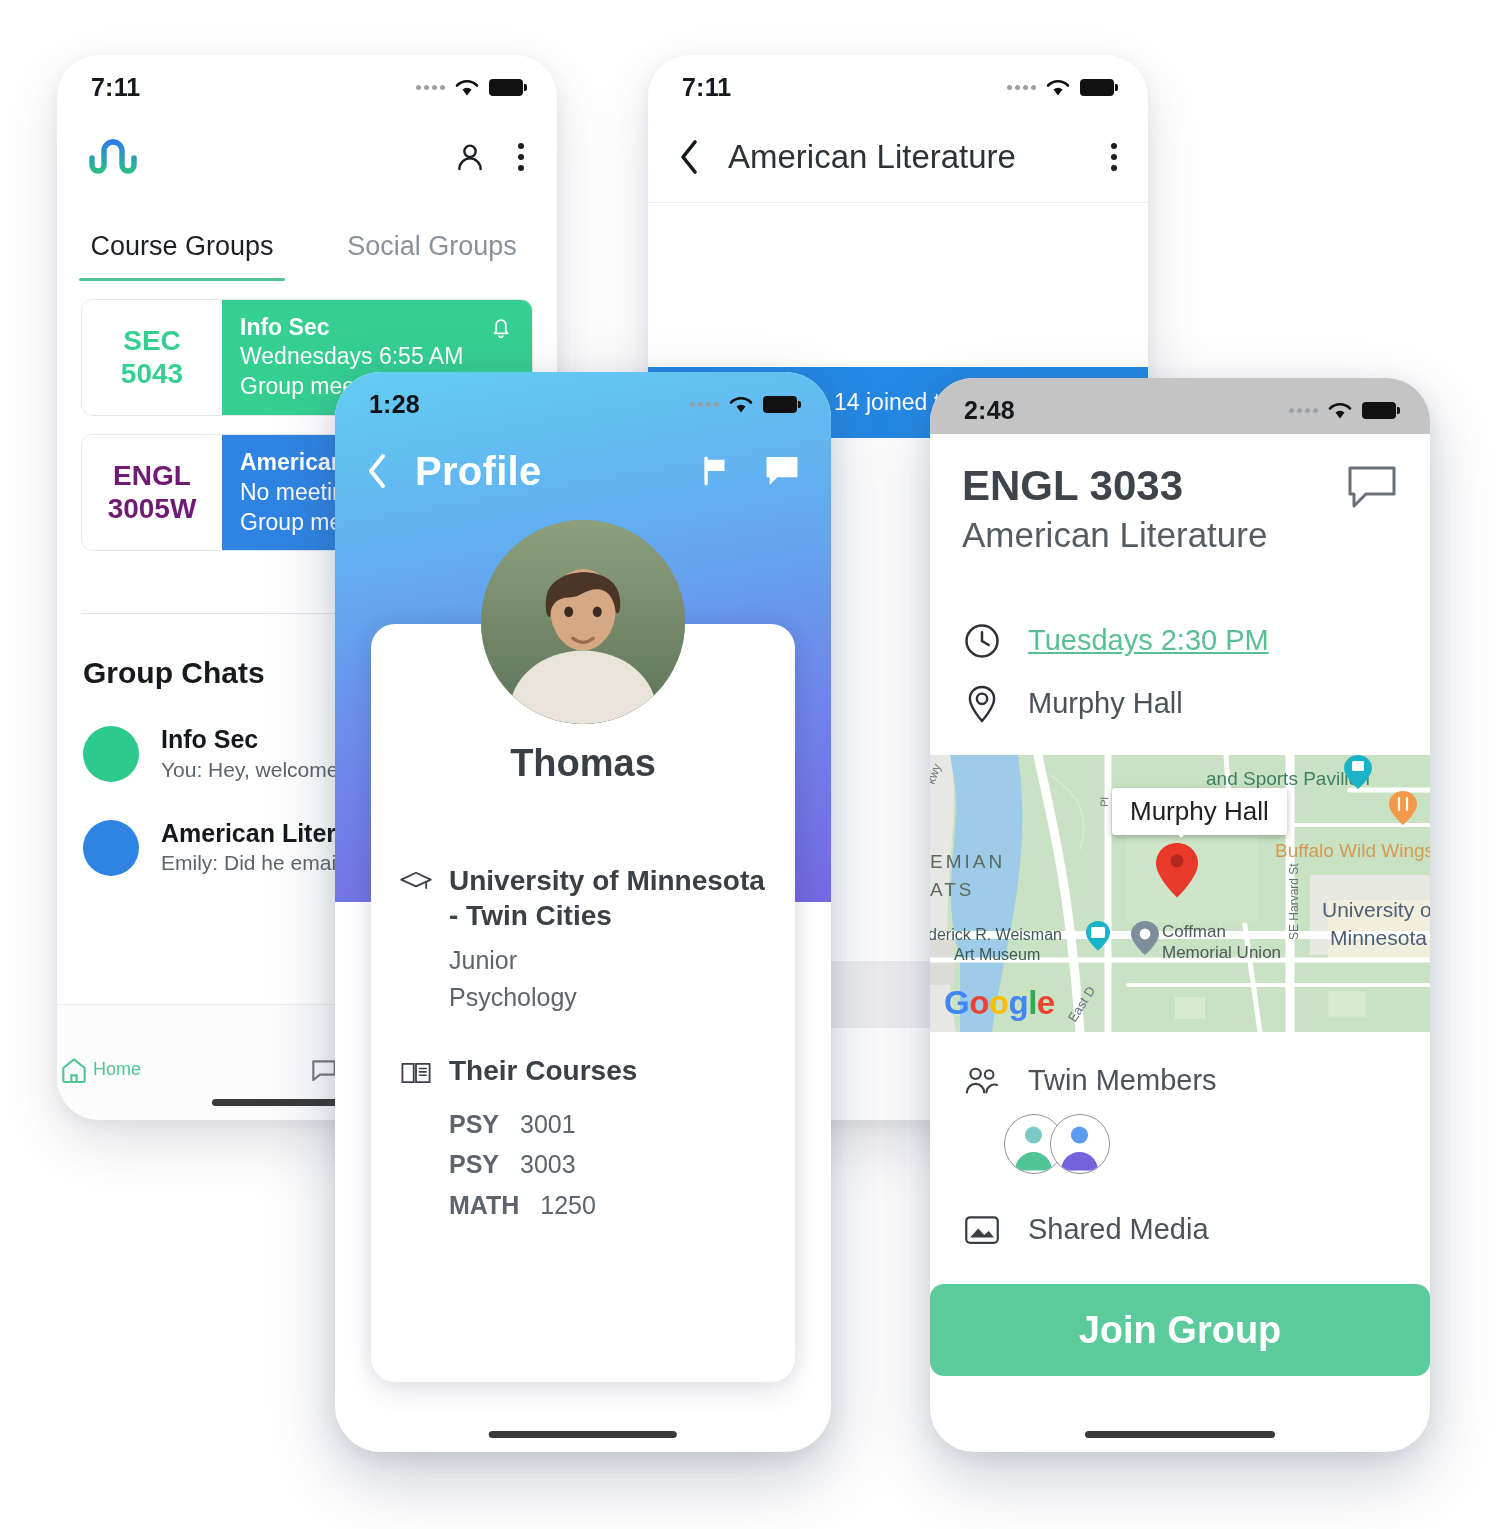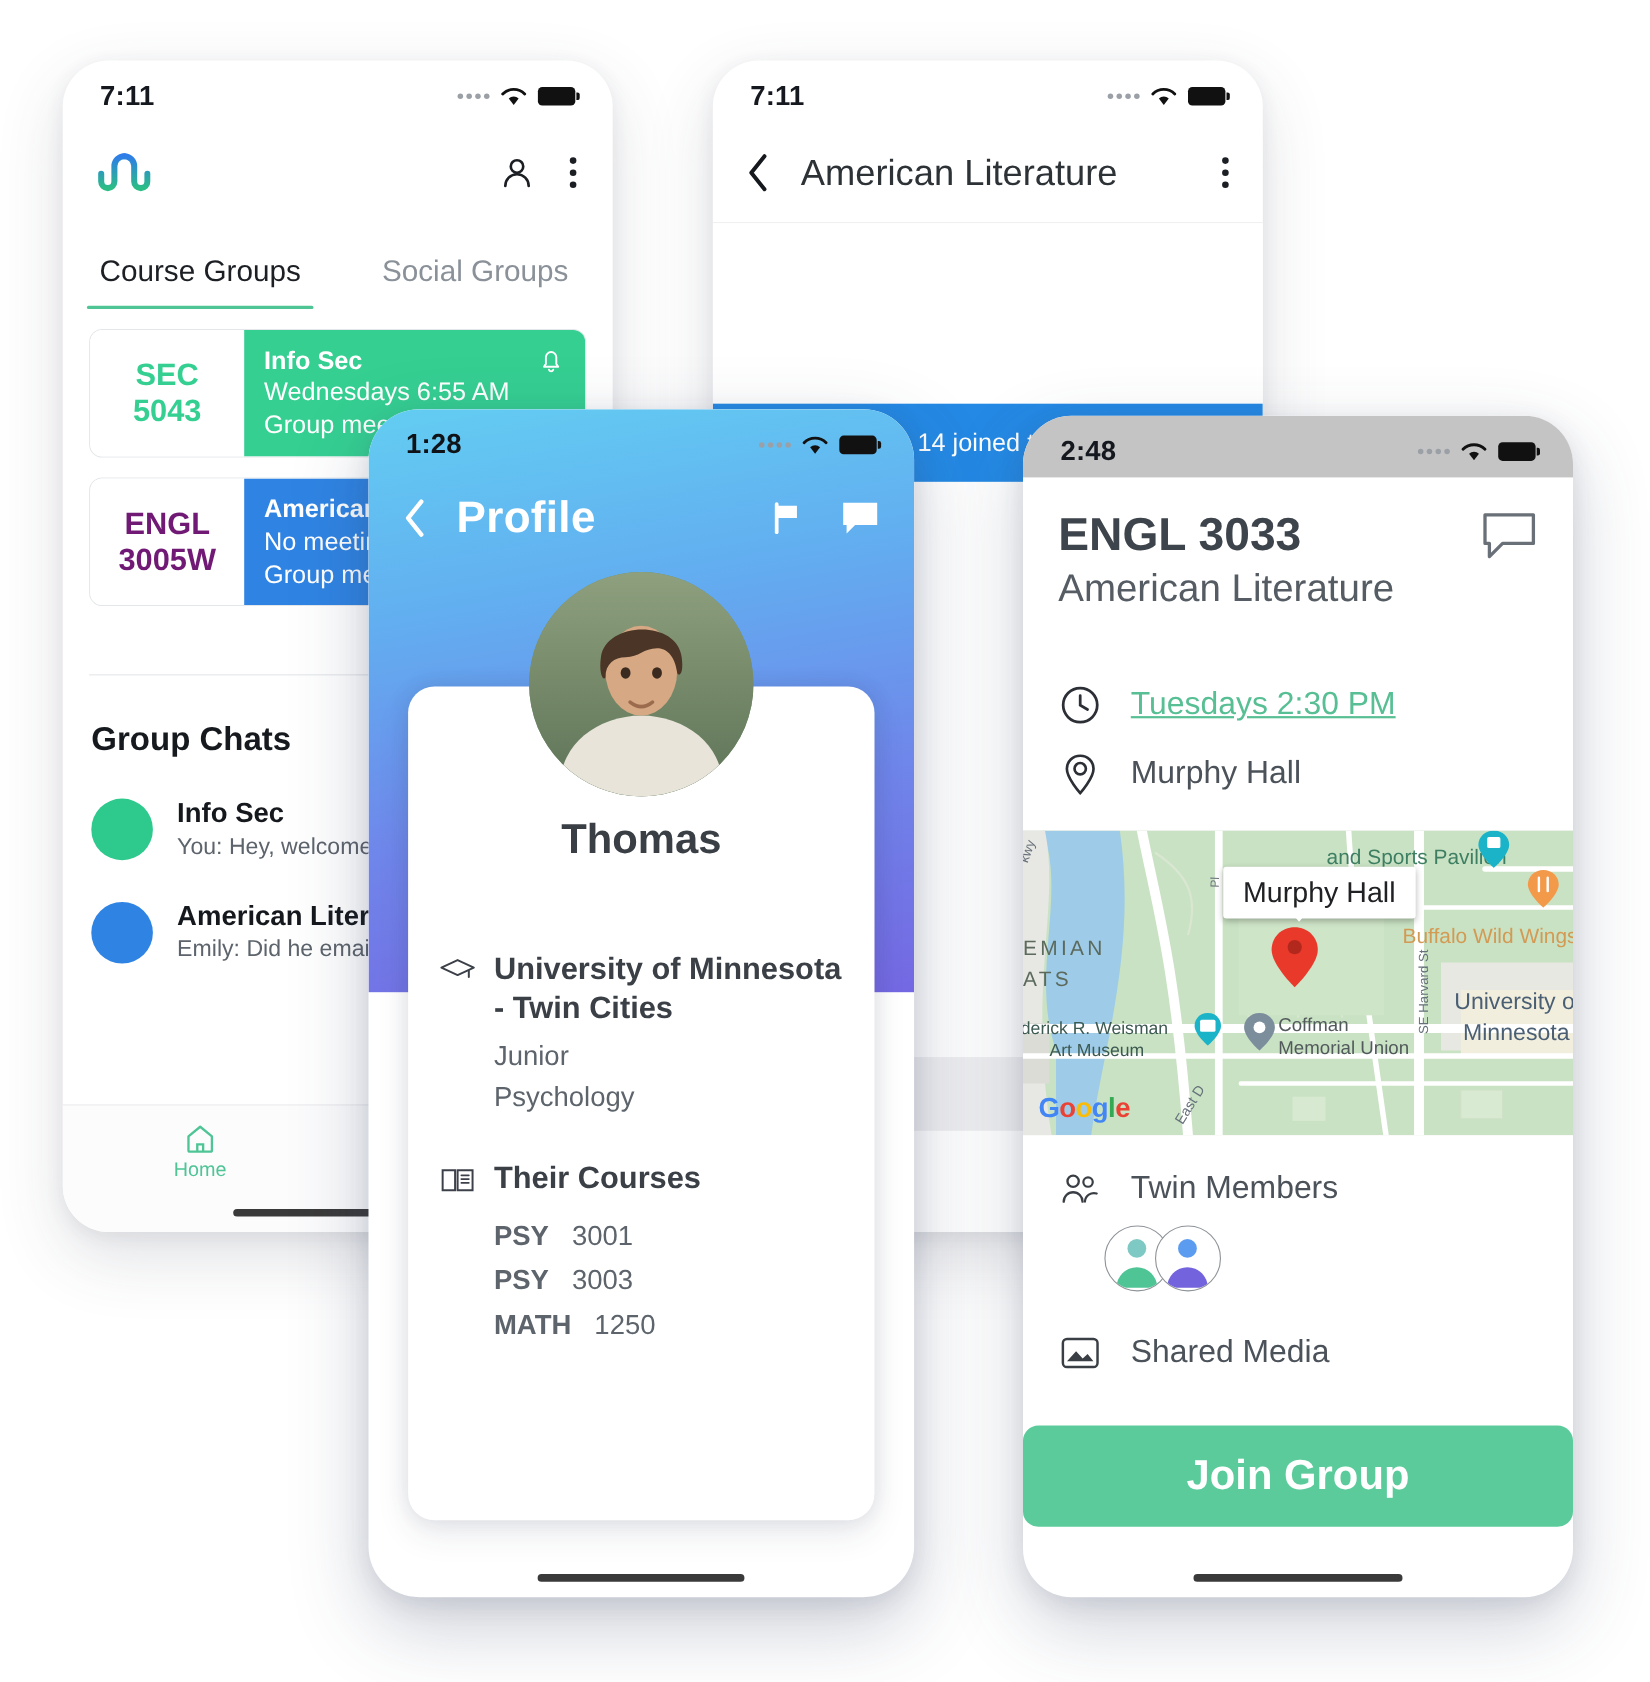--- a/index.html
+++ b/index.html
@@ -61,21 +61,21 @@
 
   .divider { height:1px; background:#e3e6e9; margin:62px 24px 0 24px; }
   .gc-head { font-size:30px; font-weight:700; color:#16191d; margin:42px 0 0 26px; }
   .gc-item { display:flex; align-items:center; gap:22px; margin:34px 0 0 26px; }
   .gc-dot { width:56px; height:56px; border-radius:50%; flex:0 0 auto; }
   .gc-name { font-size:25px; font-weight:700; color:#15181d; line-height:1.25; white-space:nowrap; }
   .gc-prev { font-size:21px; color:#5d646c; line-height:1.35; white-space:nowrap; }
 
   .tabbar { position:absolute; left:0; right:0; bottom:0; height:116px; background:#fcfcfd;
             border-top:1px solid #ececee; display:flex; padding-top:14px; }
-  .tabbtn { width:50%; display:flex; flex-direction:column; align-items:center; gap:2px; }
+  .tabbtn { width:50%; display:flex; flex-direction:row; align-items:center; gap:2px; }
   .tabbtn span { font-size:18px; color:#737a81; }
   .tabbtn.active span { color:#4fc596; }
 
   
   #phone-chat { left:648px; top:55px; width:500px; height:1065px; }
   .chat-appbar { height:92px; display:flex; align-items:center; gap:26px; padding:0 30px;
                  border-bottom:1px solid #ededee; }
   .chat-title { font-size:33px; color:#2d3237; flex:1; }
   .chat-body { position:relative; height:calc(100% - 148px); background:#fff; }
   .sys-banner { position:absolute; left:0; right:0; top:164px; background:#2489e4; color:#fff;
@@ -129,21 +129,21 @@
   .map { position:relative; margin:30px 0 0 0; height:277px; overflow:hidden; background:#e8ebe6; }
   .gp-row2 { display:flex; align-items:center; gap:26px; padding:0 32px; margin-top:32px; }
   .gp-label { font-size:29px; color:#4c5259; }
   .avatars { display:flex; margin:16px 0 0 74px; }
   .av { width:60px; height:60px; border-radius:50%; background:#fff; border:1.5px solid #8e9398;
         overflow:hidden; position:relative; }
   .av+.av { margin-left:-14px; }
   .join { position:absolute; left:0; right:0; bottom:64px; height:92px; background:#5ccb9b;
           border-radius:14px; display:flex; align-items:center; justify-content:center;
           color:#fff; font-size:38px; font-weight:700; }
-  .join-wrap { position:absolute; left:0; right:0; bottom:0; height:160px; }
+  .join-wrap { position:absolute; left:0; right:0; bottom:12px; height:160px; }
 </style>
 </head>
 <body>
 
 <div id="stage">
 
   <div class="phone" id="phone-home">
 
     <div class="statusbar">
       <div>7:11</div>
@@ -547,21 +547,21 @@
       </svg>
 
       
       <div style="position:absolute; left:182px; top:33px; background:#fff; padding:8px 18px;
                   border-radius:3px; box-shadow:0 2px 6px rgba(0,0,0,.28); font-size:26px; color:#202124;">Murphy Hall</div>
       <div style="position:absolute; left:240px; top:70px; width:0; height:0;
                   border-left:11px solid transparent; border-right:11px solid transparent;
                   border-top:13px solid #fff;"></div>
 
       
-      <div style="position:absolute; left:14px; bottom:10px; font-size:25px; font-weight:700;
+      <div style="position:absolute; left:14px; bottom:10px; font-size:33px; font-weight:700;
                   letter-spacing:-.5px;text-align:center;">
         <span style="color:#4285F4">G</span><span style="color:#EA4335">o</span><span style="color:#FBBC05">o</span><span style="color:#4285F4">g</span><span style="color:#34A853">l</span><span style="color:#EA4335">e</span>
       </div>
     </div>
 
     <div class="gp-row2">
       <svg width="40" height="34" viewBox="0 0 28 22">
         <circle cx="9.5" cy="6" r="3.6" fill="none" stroke="#3a3f45" stroke-width="1.5"></circle>
         <path d="M3.5 19a6 6 0 0 1 12 0" fill="none" stroke="#3a3f45" stroke-width="1.5" stroke-linecap="round"></path>
         <circle cx="19" cy="6.5" r="3" fill="none" stroke="#3a3f45" stroke-width="1.4"></circle>

